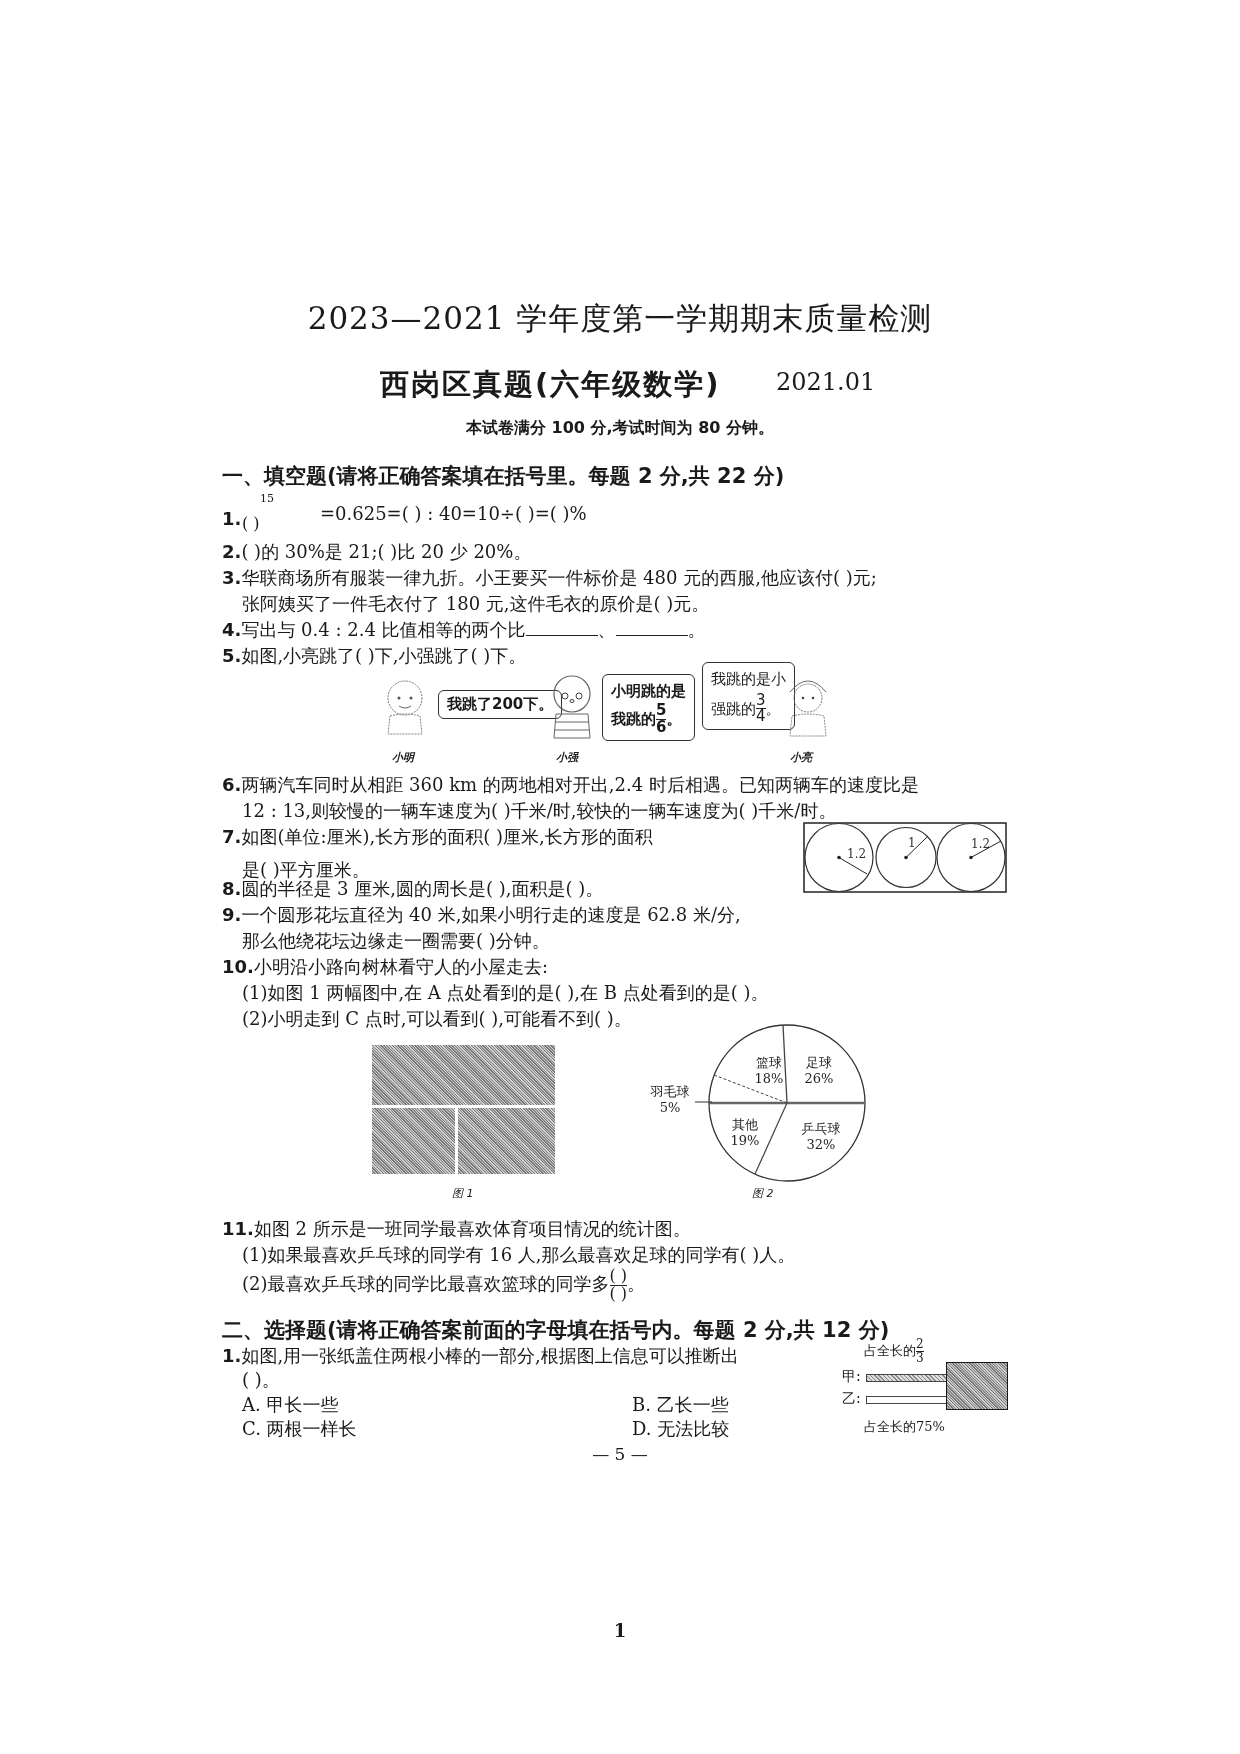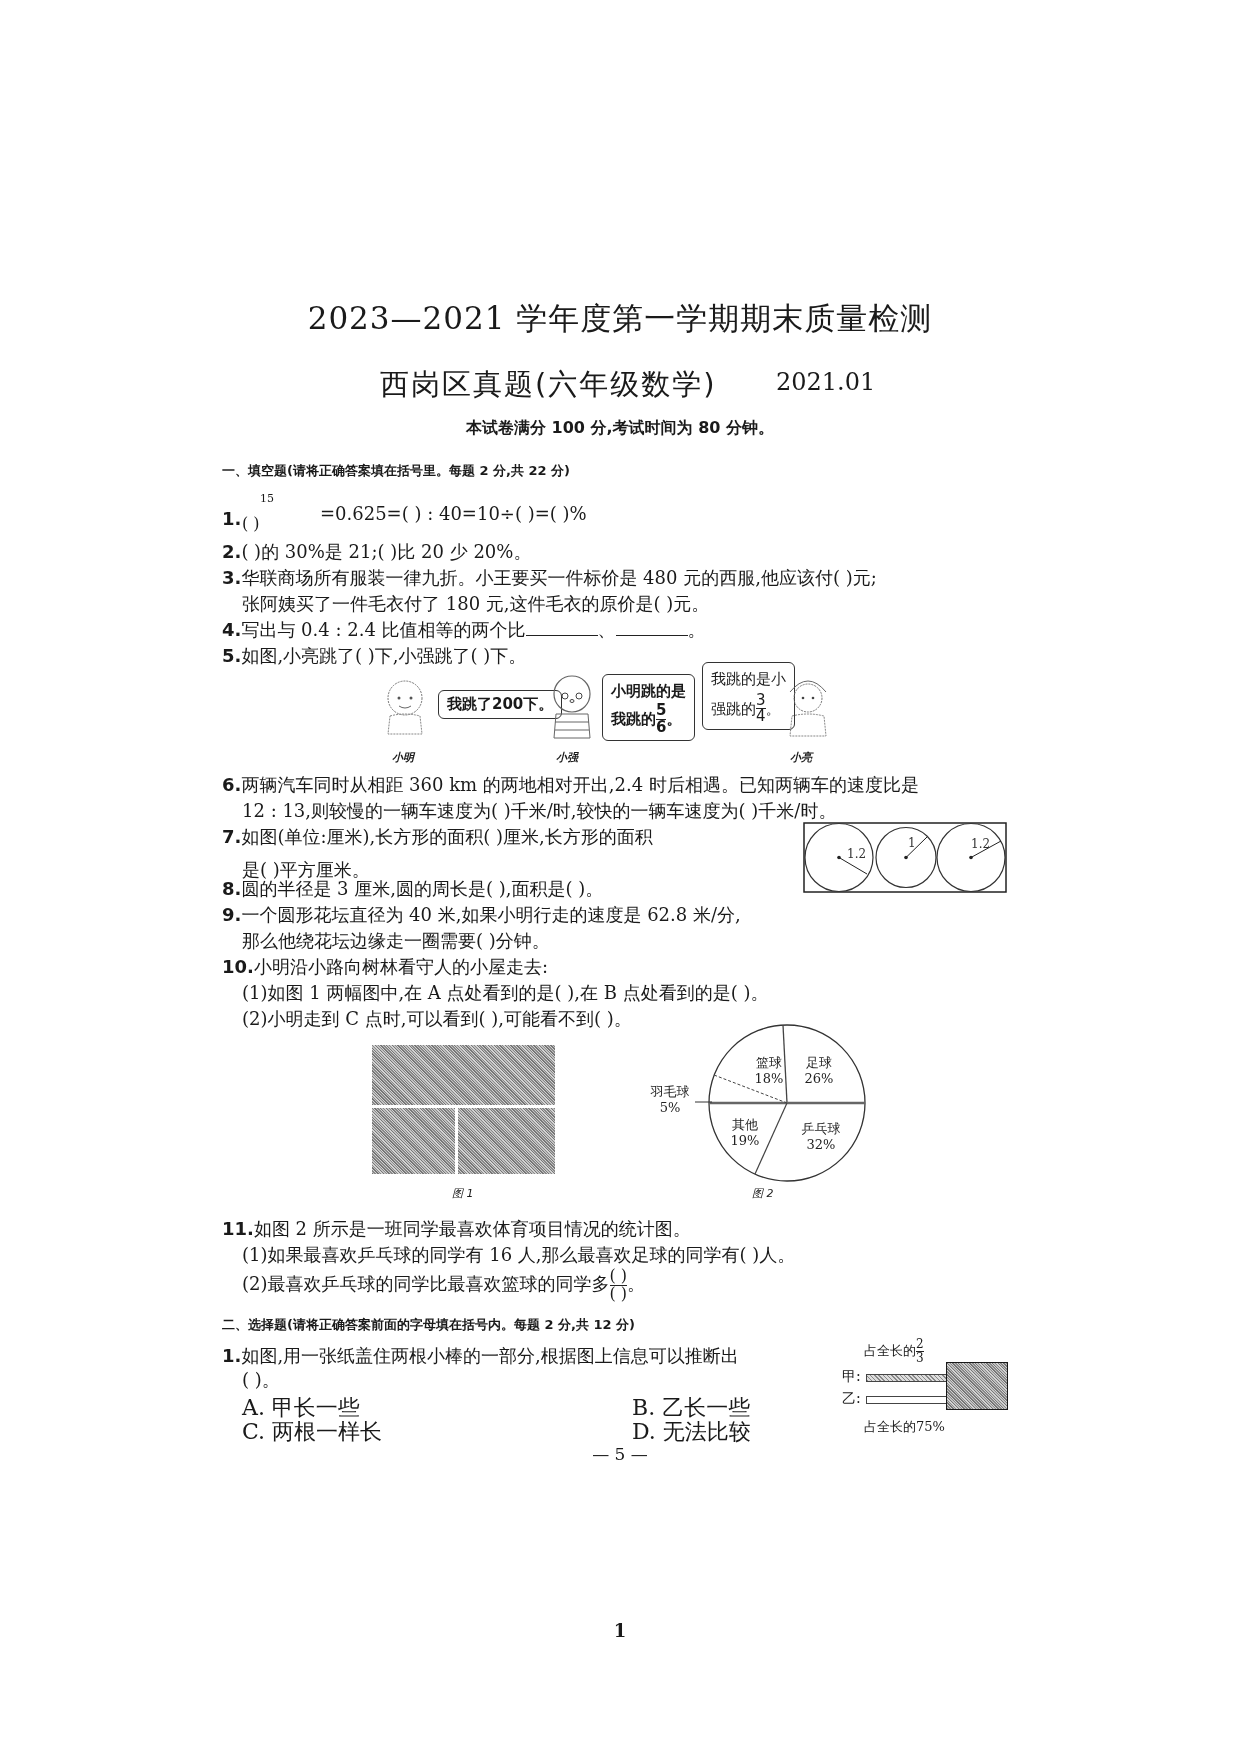--- a/index.html
+++ b/index.html
@@ -1,35 +1,35 @@
 <!DOCTYPE html>
 <html><head>
 <meta charset="utf-8">
 <style>
   html, body { margin:0; padding:0; background:#ffffff; }
   body { width:1240px; height:1754px; position:relative; overflow:hidden;
          font-family:"DejaVu Serif","Liberation Serif",serif; color:#1a1a1a; }
   .abs { position:absolute; }
   .title1 { left:0; width:1240px; top:298px; text-align:center; font-size:31px; letter-spacing:1px; }
-  .title2 { left:380px; top:365px; font-size:29px; font-weight:normal; font-family:"DejaVu Sans","Liberation Sans",sans-serif; letter-spacing:2px; }
+  .title2 { left:380px; top:365px; font-size:29px; font-weight:bold; font-family:"DejaVu Sans","Liberation Sans",sans-serif; letter-spacing:2px; }
   .title2-date { left:776px; top:368px; font-size:24px; }
   .note { left:0; width:1240px; top:418px; text-align:center; font-size:16px; font-weight:bold; font-family:"DejaVu Sans","Liberation Sans",sans-serif; }
-  .sec { font-size:13px; font-weight:bold; font-family:"DejaVu Sans","Liberation Sans",sans-serif; }
+  .sec { font-size:21px; font-weight:bold; font-family:"DejaVu Sans","Liberation Sans",sans-serif; }
   .q { font-size:18px; white-space:nowrap; }
   .qn { font-weight:bold; font-family:"DejaVu Sans","Liberation Sans",sans-serif; }
   .uline { display:inline-block; width:72px; border-bottom:1.5px solid #222; height:16px; vertical-align:baseline; }
   .frac { display:inline-flex; flex-direction:column; align-items:center; vertical-align:middle; line-height:1.05; font-size:15px; }
   .frac .bar { border-top:1.5px solid #222; width:100%; }
   .bubble { border:1.5px solid #333; border-radius:6px; padding:4px 8px; font-size:15px; font-weight:bold; font-family:"DejaVu Sans","Liberation Sans",sans-serif; background:#fff; }
   .cap { font-size:11px; font-weight:bold; font-family:"DejaVu Sans","Liberation Sans",sans-serif;font-style:italic; }
   .photo { background:
       repeating-linear-gradient(45deg,#777 0 1px,#bbb 1px 2px,#888 2px 3px,#ccc 3px 4px);
       filter:contrast(1.1); }
   .pie-lbl { font-size:13px; text-anchor:middle; font-family:"DejaVu Serif","Liberation Serif",serif; fill:#222; }
-  .choice { font-size:22px; }
+  .choice { font-size:18px; }
   .pagenum { left:0; width:1240px; text-align:center; }
 </style>
 </head>
 <body>
 
 <div class="abs title1">2023—2021 学年度第一学期期末质量检测</div>
 <div class="abs title2">西岗区真题(六年级数学)</div>
 <div class="abs title2-date">2021.01</div>
 <div class="abs note">本试卷满分 100 分,考试时间为 80 分钟。</div>
 

